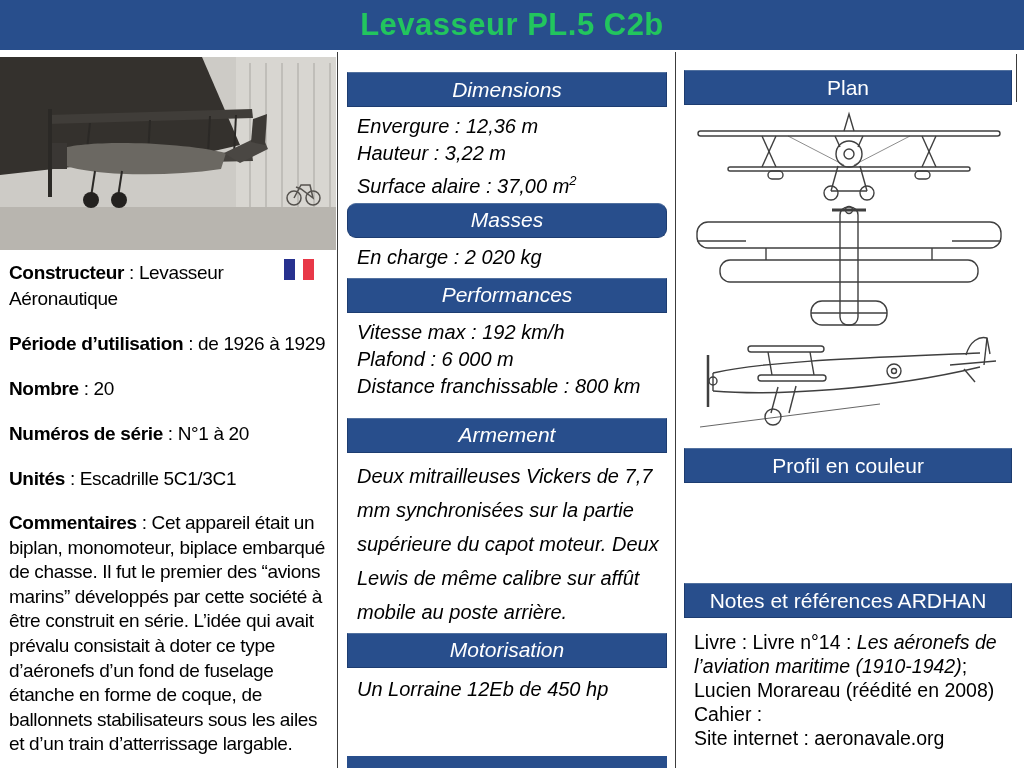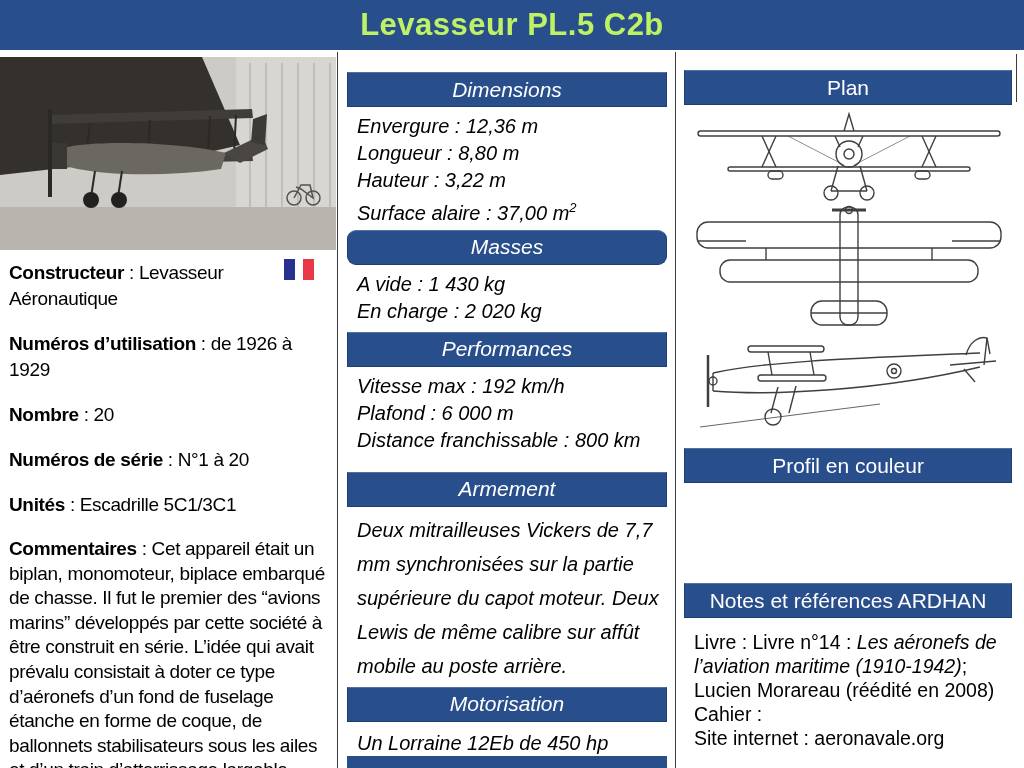--- a/index.html
+++ b/index.html
@@ -2,21 +2,21 @@
 <html><head>
 <meta charset="utf-8">
 <style>
   html,body{margin:0;padding:0;background:#fff;}
   .page{position:relative;width:1024px;height:768px;background:#ffffff;overflow:hidden;
         font-family:"Liberation Sans",sans-serif;color:#000;}
 
   
   .title-bar{position:absolute;left:0;top:0;width:1024px;height:50px;background:#284e8c;
              display:flex;align-items:center;justify-content:center;}
-  .title-bar h1{margin:2px;color:#bef264;font-size:31px;font-weight:bold;letter-spacing:.5px;}
+  .title-bar h1{margin:2px;color:#22c55e;font-size:31px;font-weight:bold;letter-spacing:.5px;}
 
   
   .divider{position:absolute;width:1px;background:#3c3c3c;}
   .divider-left{left:337px;top:52px;height:716px;}
   .divider-mid{left:675px;top:52px;height:716px;}
   .divider-right-tick{left:1016px;top:54px;height:48px;}
 
   
   .col-left{position:absolute;left:0;top:57px;width:337px;}
   .photo{display:block;width:336px;height:193px;}
@@ -118,41 +118,39 @@
     </svg>
 
     <div class="flag">
       <span class="fb"></span>
       <span class="fw"></span>
       <span class="fr"></span>
     </div>
 
     <div class="left-text">
       <p class="field"><b>Constructeur</b><span> : </span><span>Levasseur Aéronautique</span></p>
-      <p class="field"><b>Numéros d’utilisation</b><span> : </span><span>de 1926 à 1929</span></p>
+      <p class="field"><b>Période d’utilisation</b><span> : </span><span>de 1926 à 1929</span></p>
       <p class="field"><b>Nombre</b><span> : </span><span>20</span></p>
       <p class="field"><b>Numéros de série</b><span> : </span><span>N°1 à 20</span></p>
       <p class="field"><b>Unités</b><span> : </span><span>Escadrille 5C1/3C1</span></p>
       <p class="field comment"><b>Commentaires</b><span> : </span><span>Cet appareil était un biplan, monomoteur, biplace embarqué de chasse. Il fut le premier des “avions marins” développés par cette société à être construit en série. L’idée qui avait prévalu consistait à doter ce type d’aéronefs d’un fond de fuselage étanche en forme de coque, de ballonnets stabilisateurs sous les ailes et d’un train d’atterrissage largable.</span></p>
     </div>
   </section>
 
   <section class="col-mid">
 
     <div class="bar bar-dimensions">Dimensions</div>
     <div class="lines">
       <div>Envergure : 12,36 m</div>
-      <div>Longueur : 8,80 m</div>
       <div>Hauteur : 3,22 m</div>
       <div><span>Surface alaire : 37,00 m</span><sup>2</sup></div>
     </div>
 
     <div class="bar bar-masses">Masses</div>
     <div class="lines">
-      <div>A vide : 1 430 kg</div>
       <div>En charge : 2 020 kg</div>
     </div>
 
     <div class="bar bar-performances">Performances</div>
     <div class="lines">
       <div>Vitesse max : 192 km/h</div>
       <div>Plafond : 6 000 m</div>
       <div>Distance franchissable : 800 km</div>
     </div>
 

